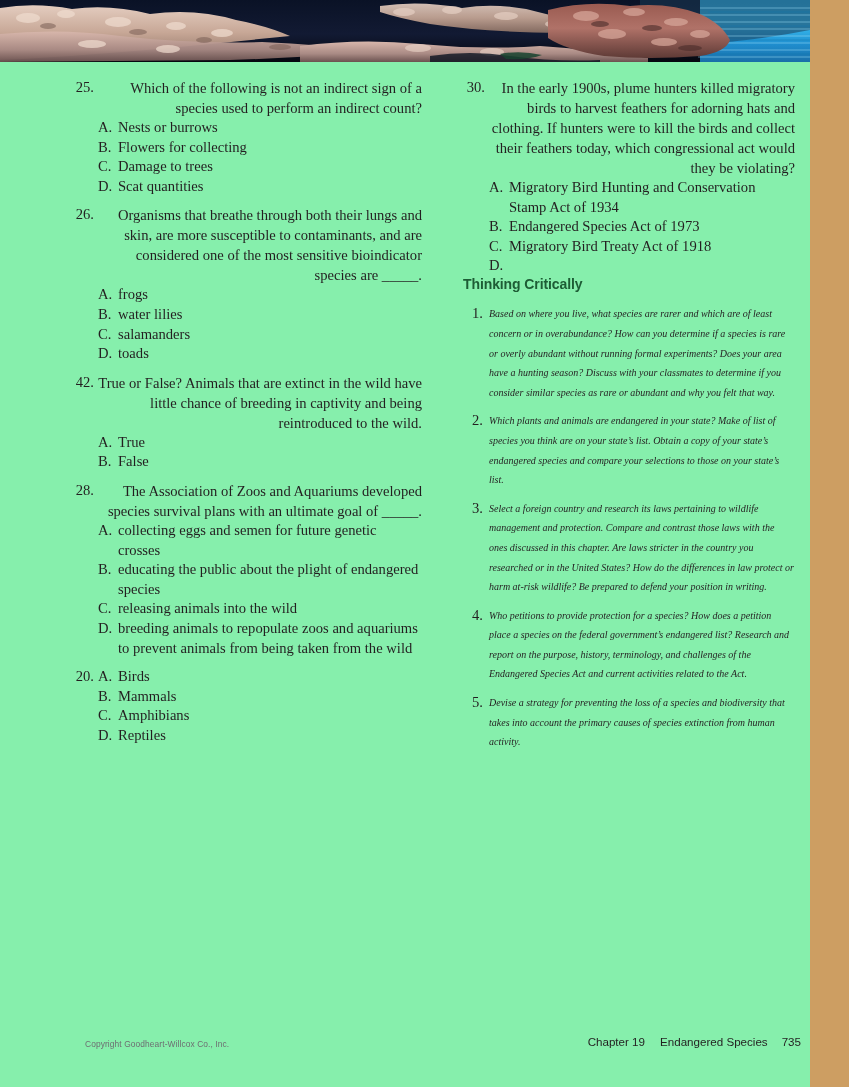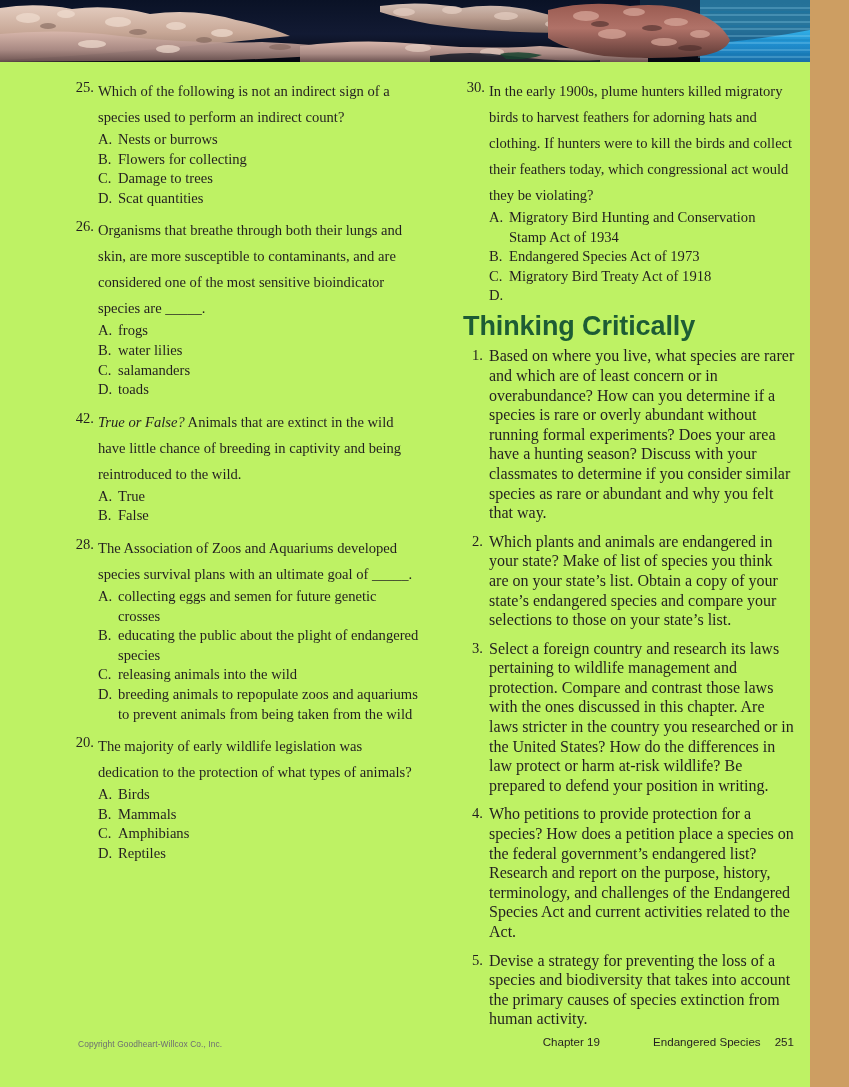--- a/index.html
+++ b/index.html
@@ -9,21 +9,21 @@
   }
   body {
     font-family: "Liberation Serif", "DejaVu Serif", serif;
     color: #231f20;
   }
   #page {
     position: relative;
     width: 849px;
     height: 1087px;
     overflow: hidden;
-    background: #bef264;
+    background: #86efac;
   }
 
   
   #edge-bar {
     position: absolute;
     top: 0;
     right: 0;
     width: 39px;
     height: 1087px;
     background: #cd9e62;
@@ -70,24 +70,24 @@
     position: absolute;
     left: 0;
     top: 0;
     width: 22px;
     text-align: right;
     font-size: 14.6px;
     line-height: 19.6px;
   }
   .q-stem {
     font-size: 14.6px;
-    line-height: 26px;
-    text-align: left;
-  }
-  .q-stem .ital { font-style: italic; }
+    line-height: 20px;
+    text-align: right;
+  }
+  .q-stem .ital { }
 
   
   .choices {
     list-style: none;
     margin: 0;
     padding: 0;
   }
   .choice {
     position: relative;
     padding-left: 20px;
@@ -99,49 +99,50 @@
     left: 0;
     top: 0;
     width: 16px;
     text-align: left;
   }
 
   
   .section-heading {
     font-family: "Liberation Sans", "DejaVu Sans", sans-serif;
     font-weight: bold;
-    font-size: 27px;
+    font-size: 14px;
     line-height: 24px;
     color: #1d5c35;
-    margin: 28px 0 8px 0;
+    margin: 16px 0 8px 0;
     letter-spacing: -0.1px;
   }
   .tc-item {
     position: relative;
     padding-left: 26px;
     margin-bottom: 9px;
   }
   .tc-num {
     position: absolute;
     left: 0;
     top: 0;
     width: 20px;
     text-align: right;
     font-size: 14.6px;
     line-height: 19.6px;
   }
   .tc-text {
-    font-size: 16px;
+    font-size: 10px;
     line-height: 19.6px;
+    font-style: italic;
   }
 
   
   #footer {
     position: absolute;
-    left: 2px;
+    left: 9px;
     bottom: 32px;
     width: 810px;
     height: 16px;
     font-family: "Liberation Sans", "DejaVu Sans", sans-serif;
   }
   #copyright {
     position: absolute;
     left: 76px;
     top: 0;
     font-size: 8.4px;
@@ -150,21 +151,21 @@
   }
   #folio {
     position: absolute;
     right: 18px;
     top: -4px;
     font-size: 11.6px;
     color: #231f20;
     white-space: nowrap;
   }
   #folio .chapter-label { margin-right: 15px; }
-  #folio .chapter-title { margin-right: 14px; margin-left: 38px; }
+  #folio .chapter-title { margin-right: 14px; }
   #folio .page-number { }
 </style>
 </head>
 <body>
 
 <div id="page">
 
   <div id="header-photo">
     <svg width="810" height="62" viewBox="0 0 810 62" preserveAspectRatio="none">
       <defs>
@@ -310,21 +311,20 @@
             <div class="q-stem">The Association of Zoos and Aquariums developed species survival plans with an ultimate goal of _____.</div>
             <ul class="choices">
               <li class="choice"><span class="letter">A.</span><span>collecting eggs and semen for future genetic crosses</span></li>
               <li class="choice"><span class="letter">B.</span><span>educating the public about the plight of endangered species</span></li>
               <li class="choice"><span class="letter">C.</span><span>releasing animals into the wild</span></li>
               <li class="choice"><span class="letter">D.</span><span>breeding animals to repopulate zoos and aquariums to prevent animals from being taken from the wild</span></li>
             </ul>
           </li>
           <li class="q-item">
             <span class="q-num">20.</span>
-            <div class="q-stem">The majority of early wildlife legislation was dedication to the protection of what types of animals?</div>
             <ul class="choices">
               <li class="choice"><span class="letter">A.</span><span>Birds</span></li>
               <li class="choice"><span class="letter">B.</span><span>Mammals</span></li>
               <li class="choice"><span class="letter">C.</span><span>Amphibians</span></li>
               <li class="choice"><span class="letter">D.</span><span>Reptiles</span></li>
             </ul>
           </li>
         </ol>
     </div>
 
@@ -365,17 +365,17 @@
             <span class="tc-num">5.</span>
             <div class="tc-text">Devise a strategy for preventing the loss of a species and biodiversity that takes into account the primary causes of species extinction from human activity.</div>
           </li>
         </ol>
     </div>
   </div>
 
   <div id="footer">
     <div id="copyright">Copyright Goodheart-Willcox Co., Inc.</div>
     <div id="folio">
-      <span class="chapter-label">Chapter 19</span><span class="chapter-title">Endangered Species</span><span class="page-number">251</span>
+      <span class="chapter-label">Chapter 19</span><span class="chapter-title">Endangered Species</span><span class="page-number">735</span>
     </div>
   </div>
 
 </div>
 
 </body></html>

